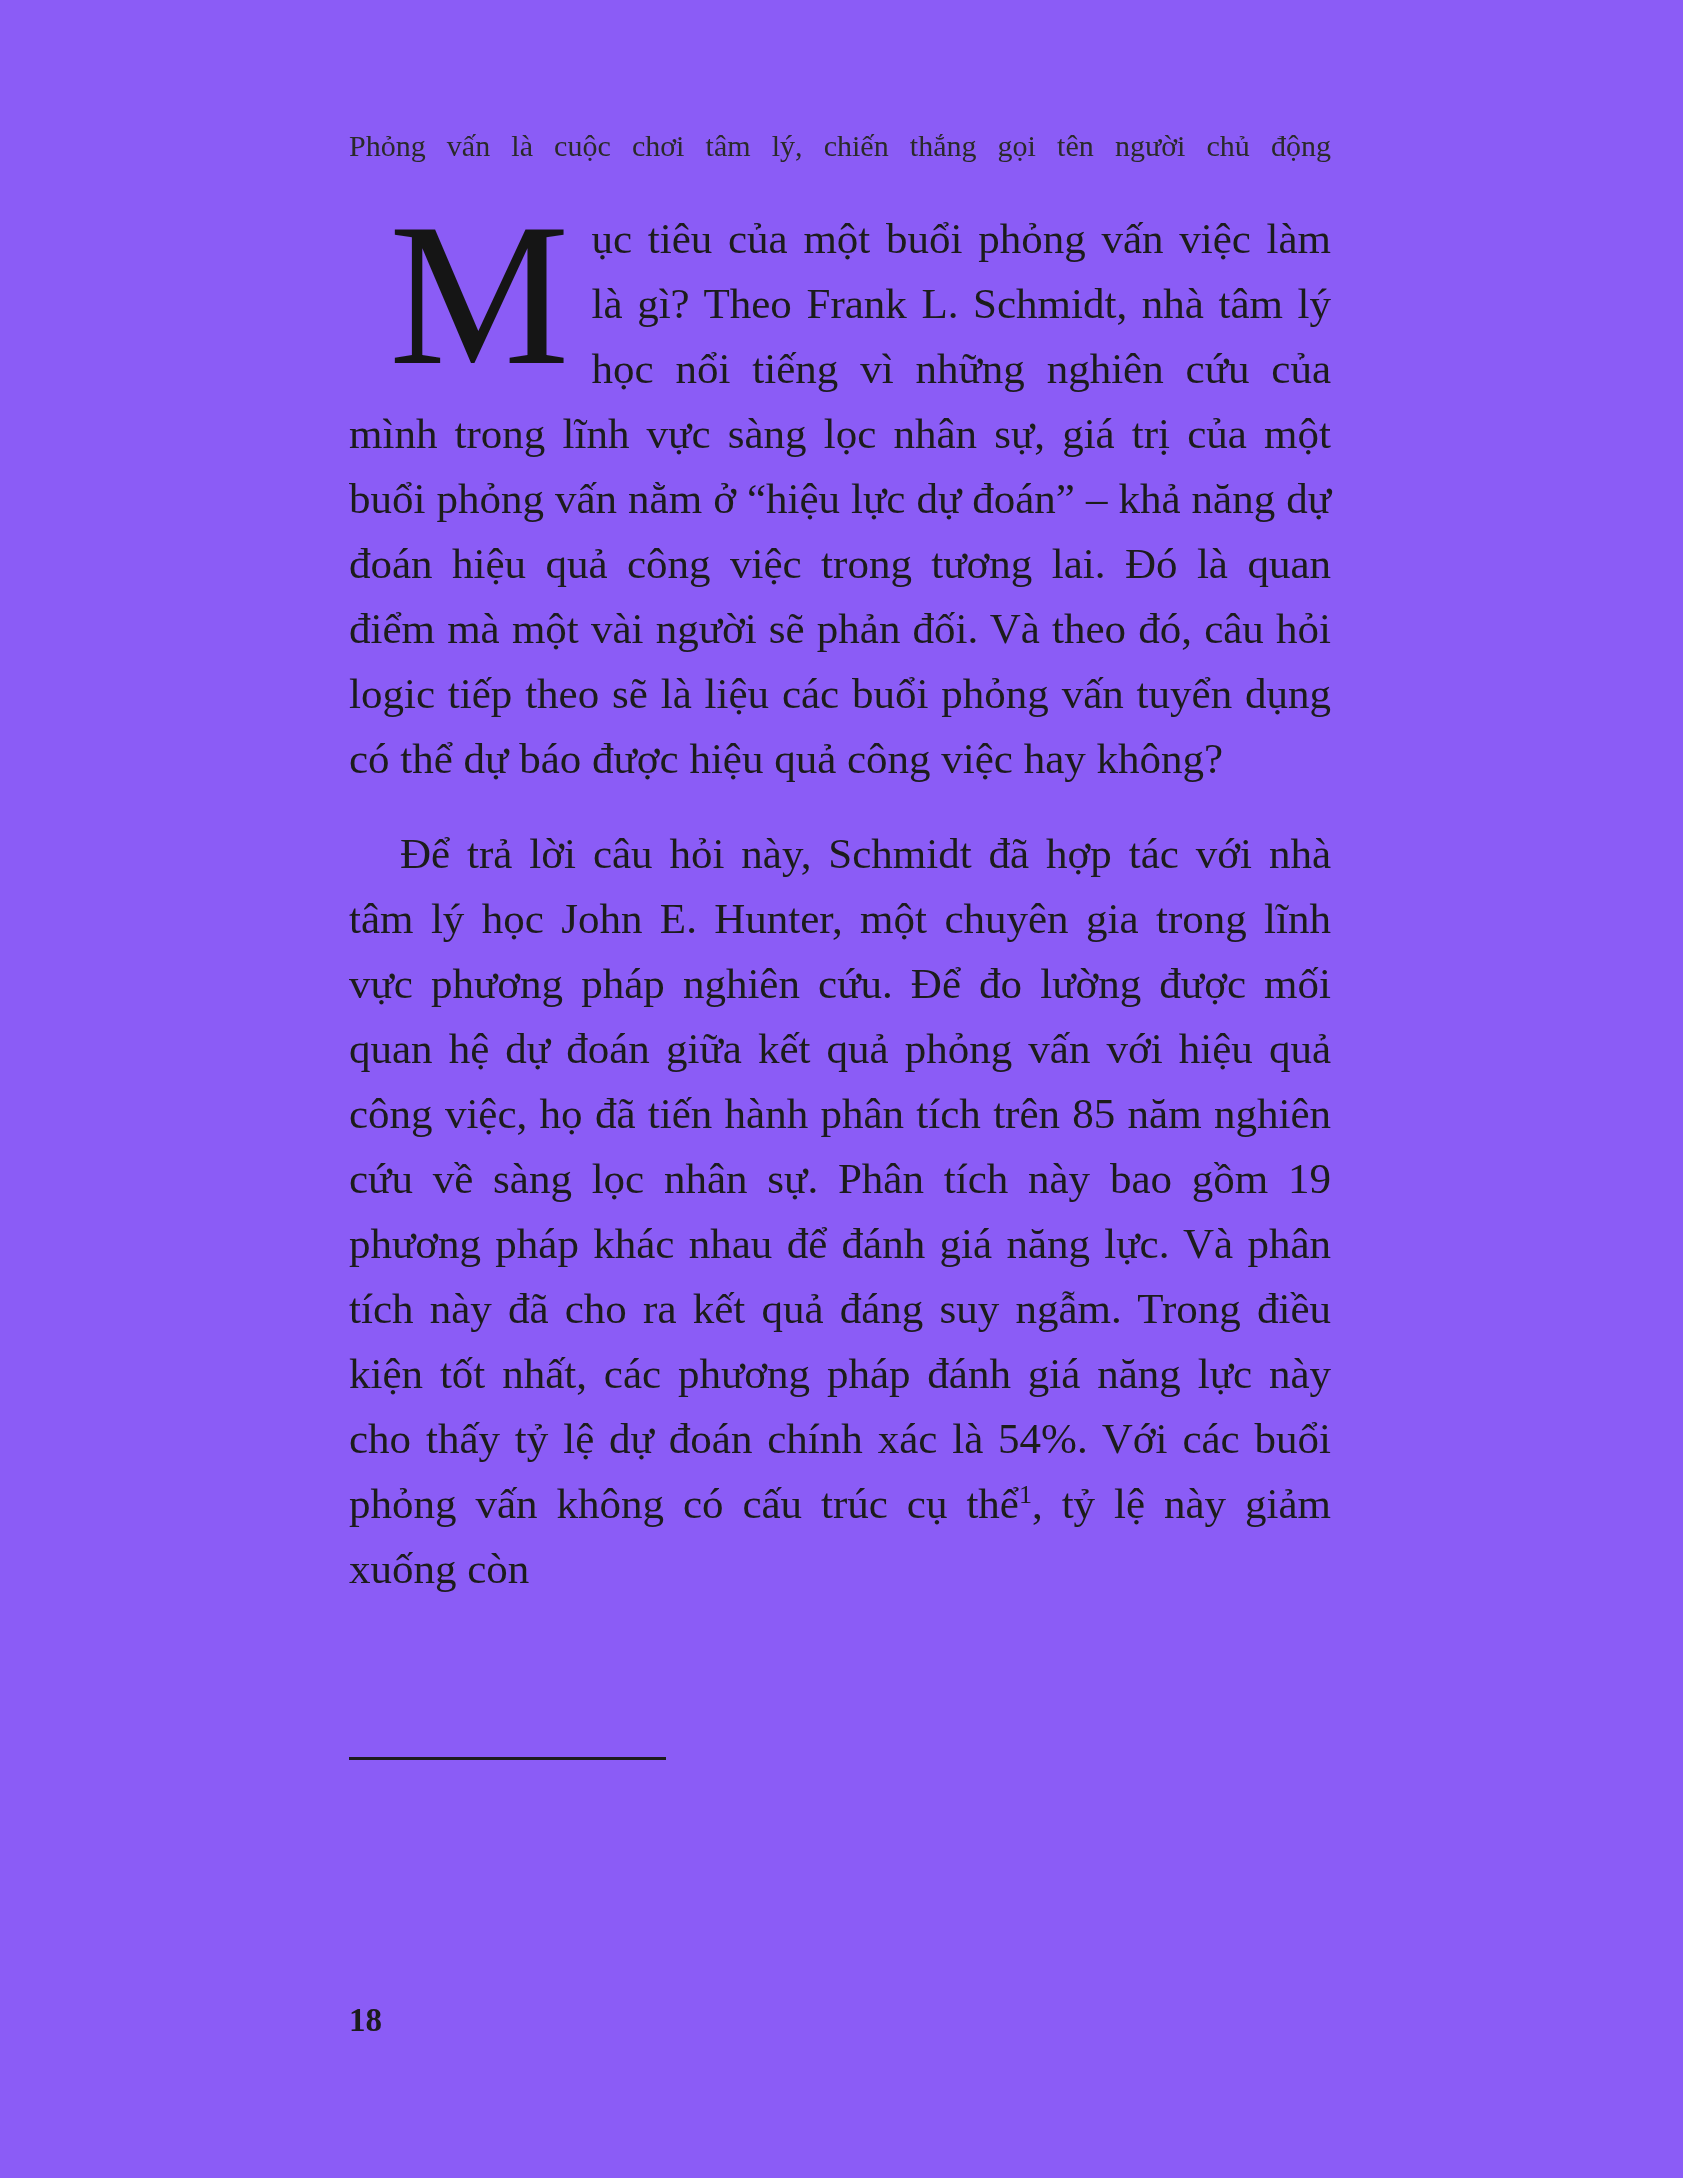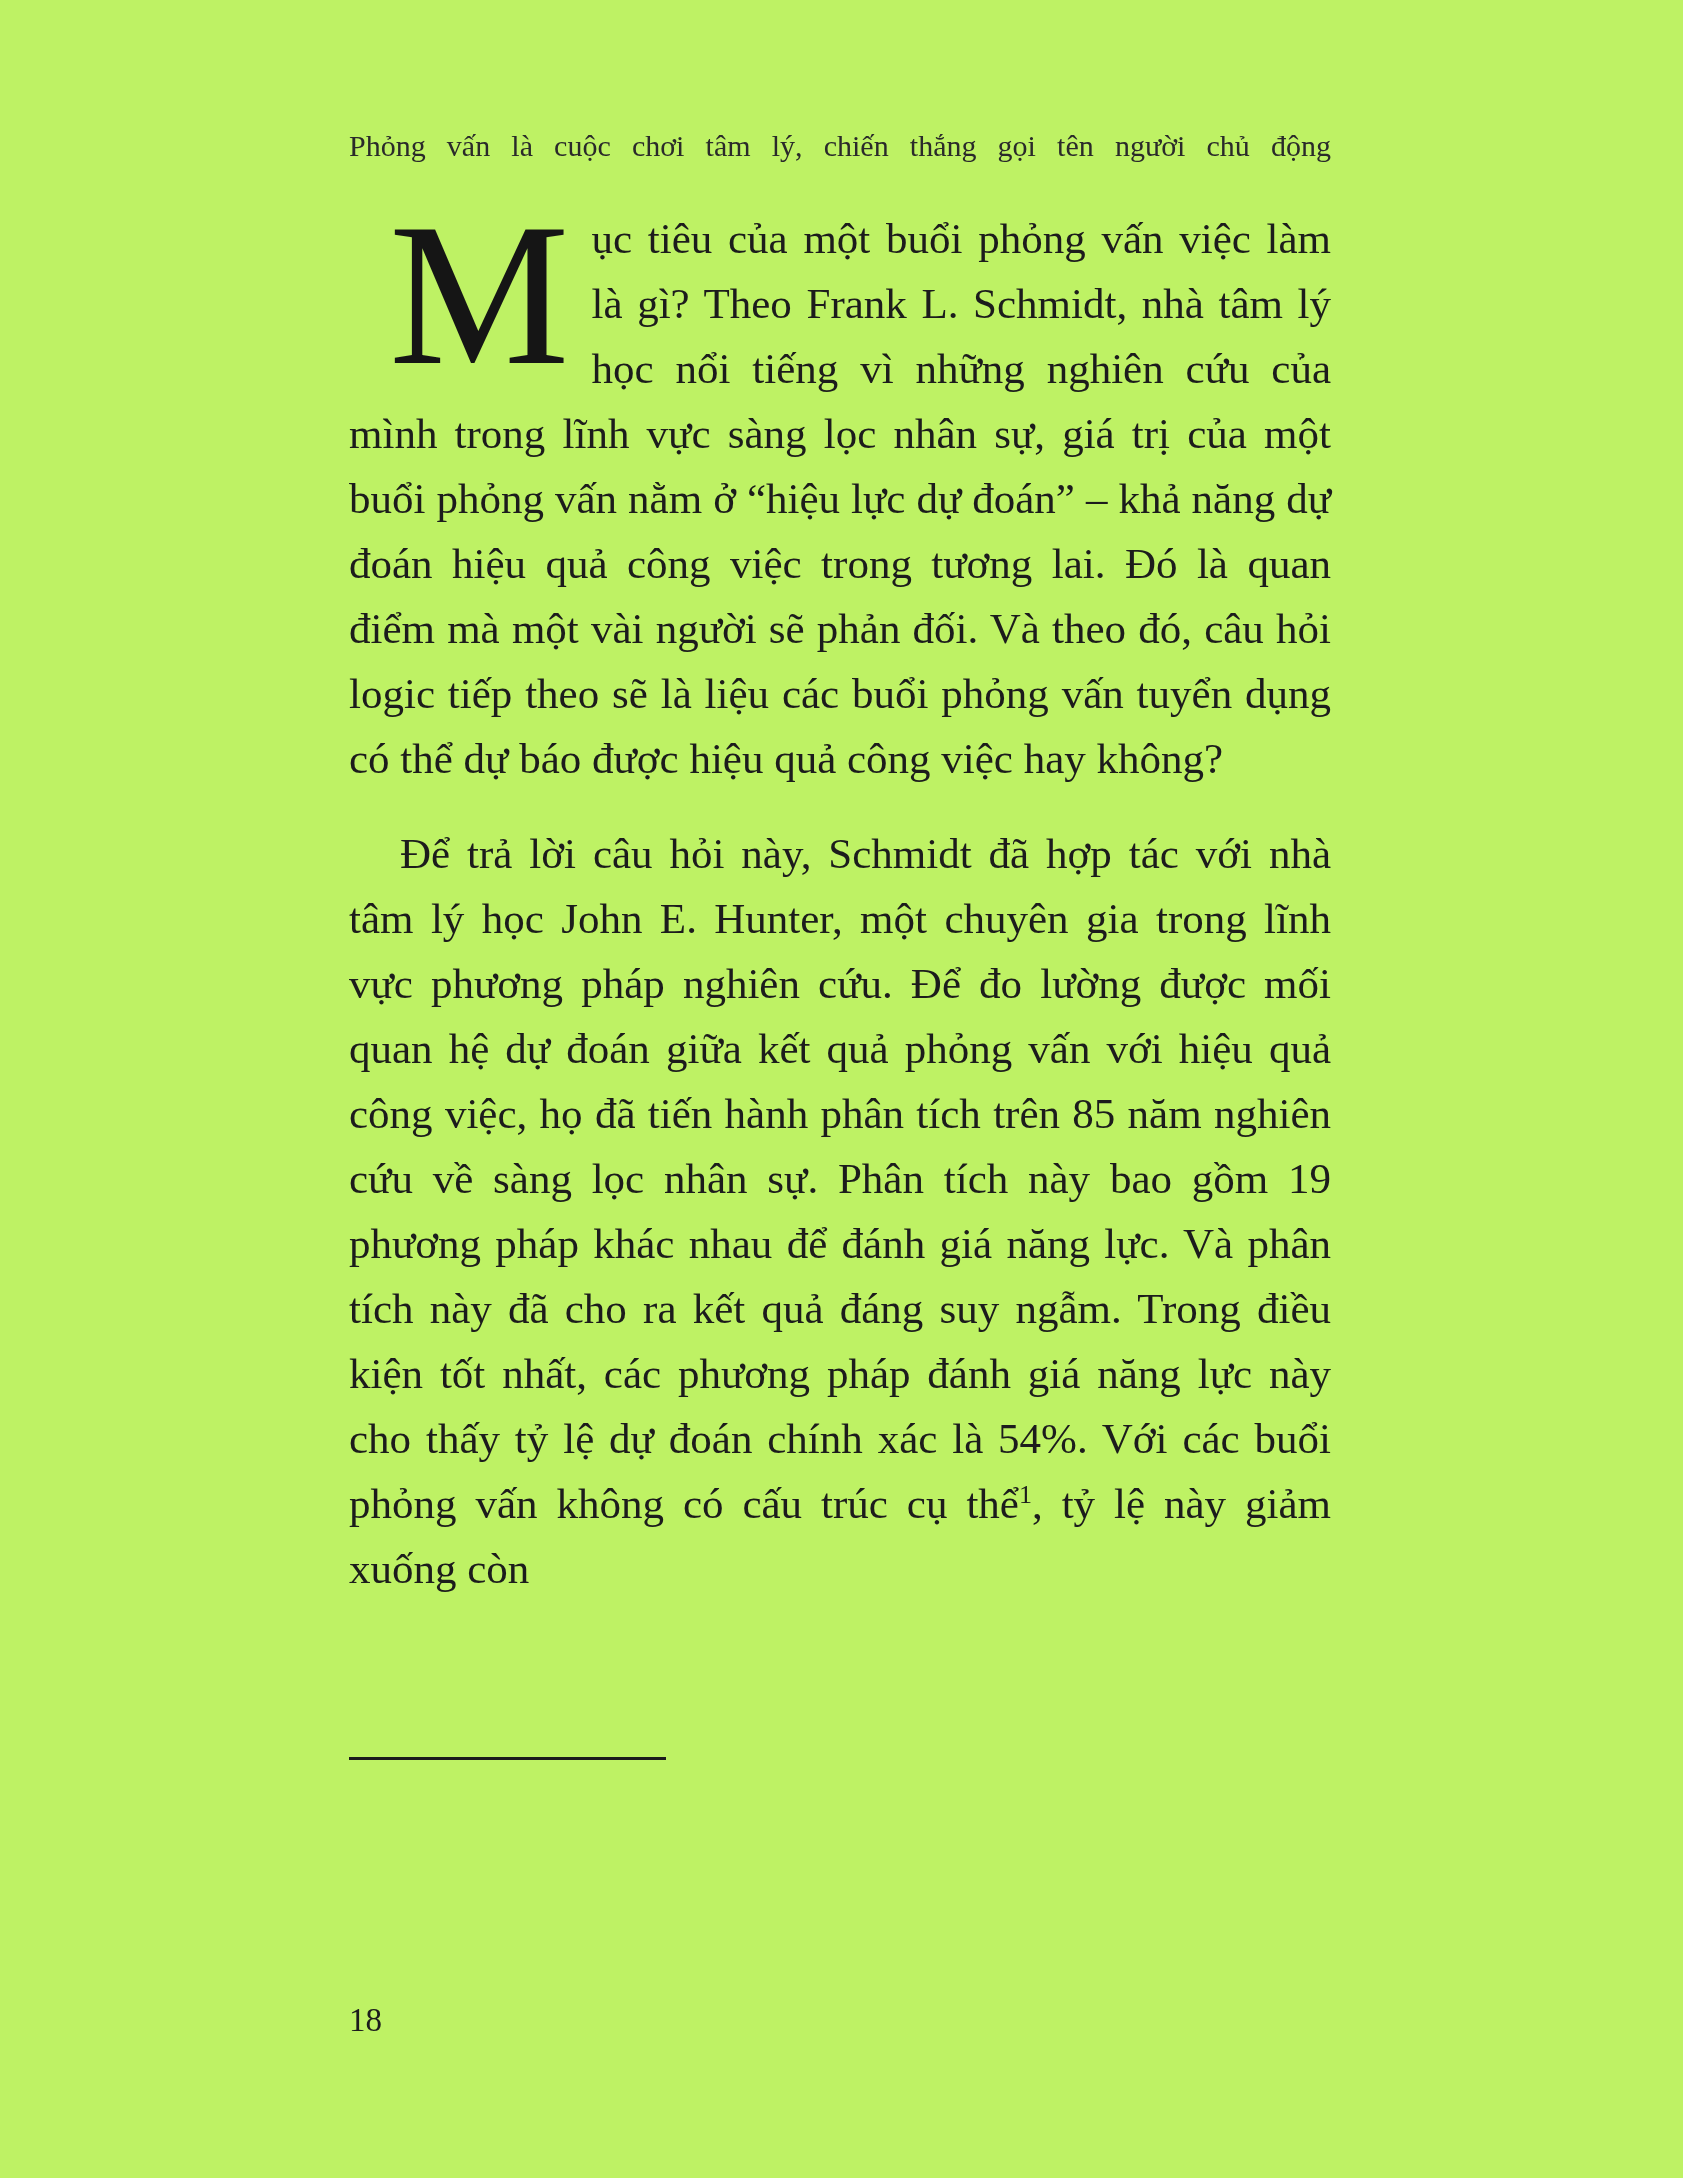--- a/index.html
+++ b/index.html
@@ -4,21 +4,21 @@
 <style>
   html, body {
     margin: 0;
     padding: 0;
     background: #ffffff;
   }
   .page {
     position: relative;
     width: 1683px;
     height: 2178px;
-    background: #bef264;
+    background: #8b5cf6;
     font-family: "Liberation Serif", serif;
     color: #1c1c1c;
     overflow: hidden;
   }
   .running-head {
     position: absolute;
     top: 127px;
     left: 349px;
     width: 982px;
     font-size: 30px;
@@ -76,20 +76,21 @@
     line-height: 45px;
     text-align: justify;
     color: #1c1c1c;
   }
   .page-number {
     position: absolute;
     top: 2002px;
     left: 349px;
     font-size: 33px;
     color: #1c1c1c;
+    font-weight: bold;
   }
 </style>
 </head>
 <body>
 
 <div class="page">
 
   <div class="running-head">Phỏng vấn là cuộc chơi tâm lý, chiến thắng gọi tên người chủ động</div>
 
   <div class="content">

